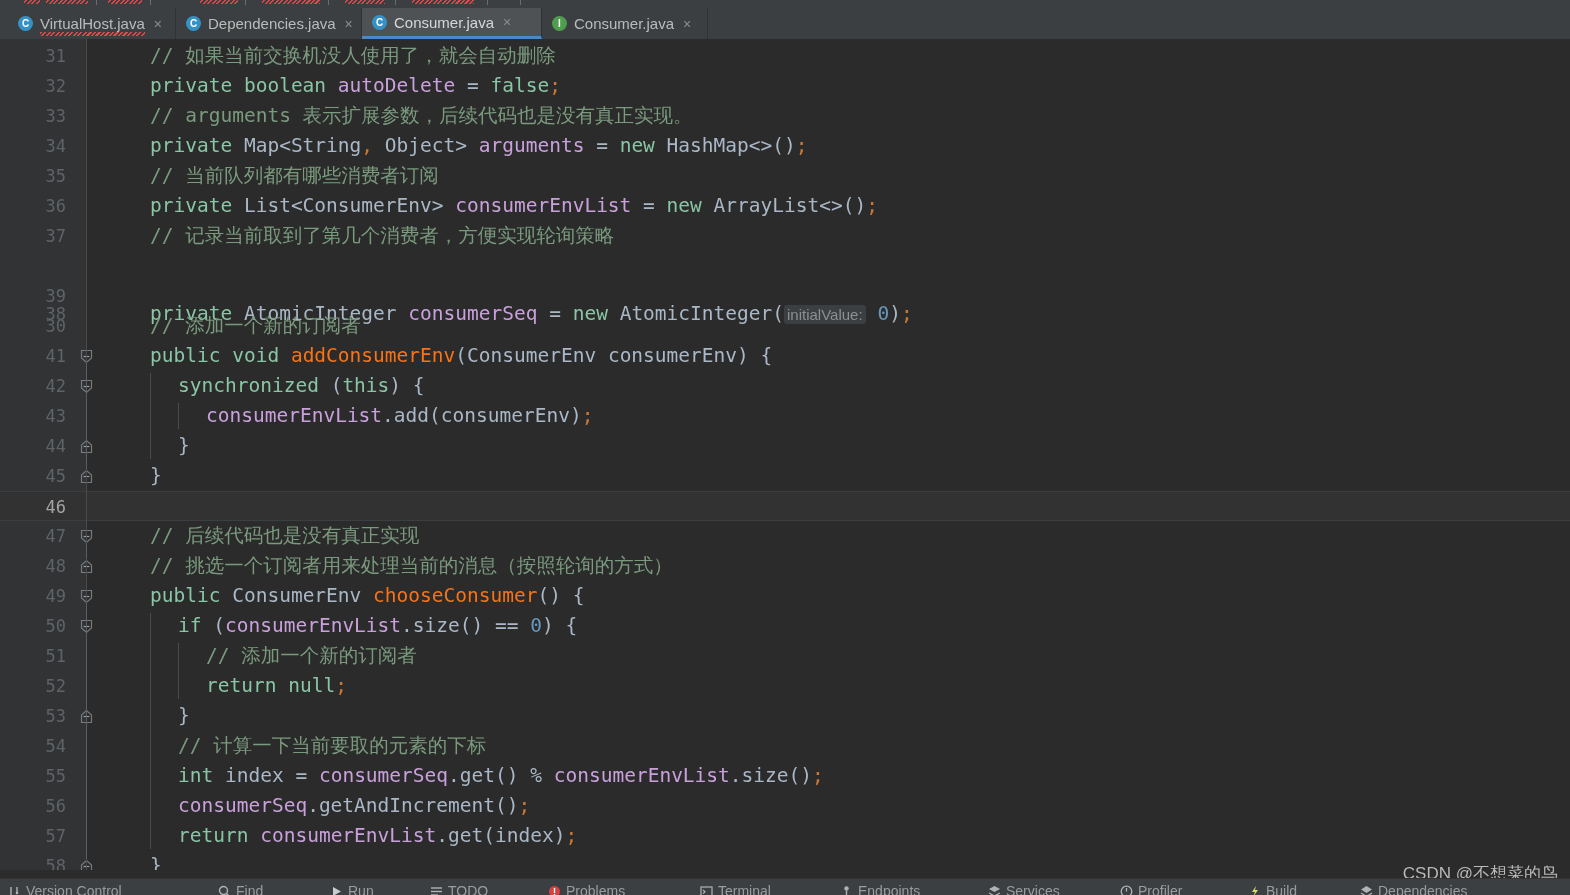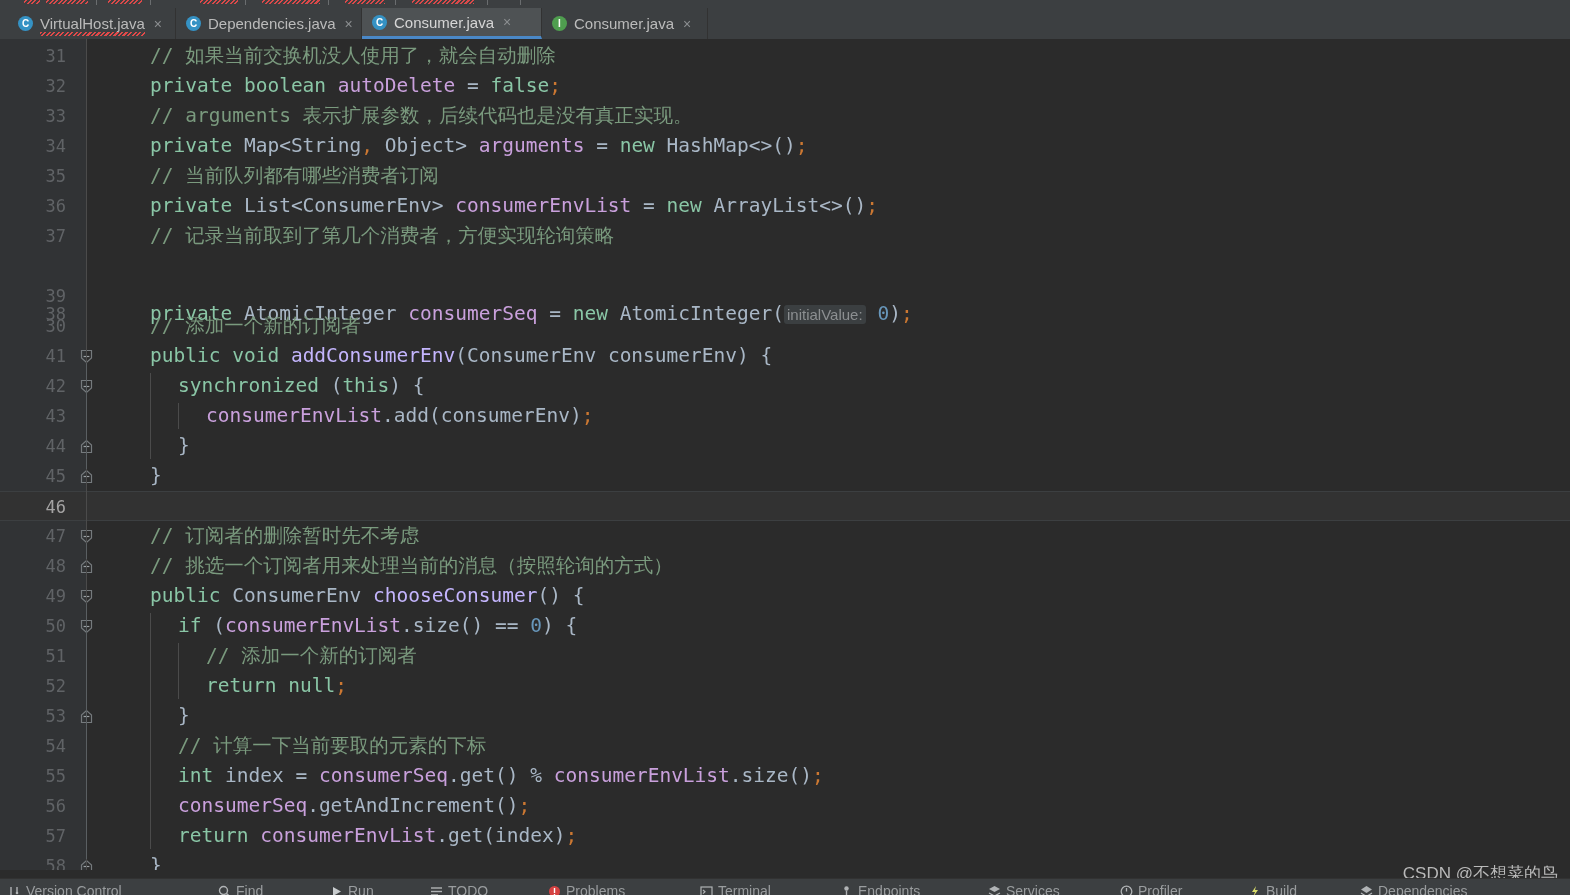--- a/index.html
+++ b/index.html
@@ -157,21 +157,21 @@
     height: 30px;
     line-height: 30px;
     font-family: "DejaVu Sans Mono", monospace;
     font-size: 19.5px;
     white-space: pre;
     letter-spacing: 0px;
   }
   .kw2  { color: #8ac6a6; }   
   .cmt  { color: #7a9a7e; }
   .fld  { color: #c9a0dc; }   
-  .mth  { color: #c4b5fd; }   
+  .mth  { color: #f97316; }   
   .typ  { color: #a9b7c6; }
   .num  { color: #6897bb; }
   .pun  { color: #a9b7c6; }
   .sem  { color: #cc7832; }
   .hint {
     background: #3b3f41;
     color: #8c8f91;
     border-radius: 3px;
     padding: 1px 3px;
     font-family: "Liberation Sans", sans-serif;
@@ -361,21 +361,21 @@
       <div class="code" style="left: 150px;"></div>
     </div>
     <div class="row" style="top: 482px;">
       <div class="lnum">47</div>
       <div class="fold" style="top: 8px;">
         <svg width="15" height="15" viewBox="0 0 15 15">
           <path d="M2.5 1.5 L12.5 1.5 L12.5 9 L7.5 13.5 L2.5 9 Z" fill="none" stroke="#757a7d" stroke-width="1.2"></path>
           <line x1="4.6" y1="7.5" x2="10.4" y2="7.5" stroke="#9aa0a4" stroke-width="1.2"></line>
         </svg>
       </div>
-      <div class="code" style="left: 150px;"><span class="cmt">// 订阅者的删除暂时先不考虑</span></div>
+      <div class="code" style="left: 150px;"><span class="cmt">// 后续代码也是没有真正实现</span></div>
     </div>
     <div class="row" style="top: 512px;">
       <div class="lnum">48</div>
       <div class="fold" style="top: 8px;">
         <svg width="15" height="15" viewBox="0 0 15 15">
           <path d="M2.5 13.5 L2.5 6 L7.5 1.5 L12.5 6 L12.5 13.5 Z" fill="none" stroke="#757a7d" stroke-width="1.2"></path>
           <line x1="4.6" y1="7.5" x2="10.4" y2="7.5" stroke="#9aa0a4" stroke-width="1.2"></line>
         </svg>
       </div>
       <div class="code" style="left: 150px;"><span class="cmt">// 挑选一个订阅者用来处理当前的消息（按照轮询的方式）</span></div>

